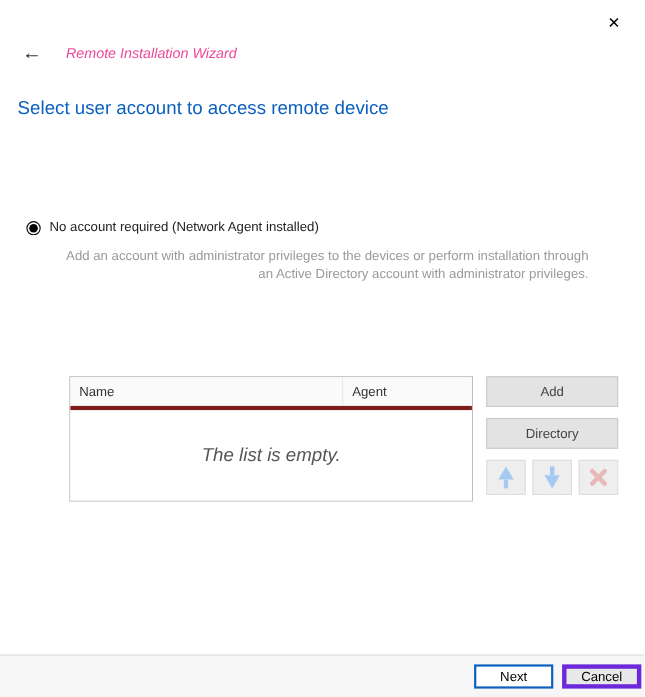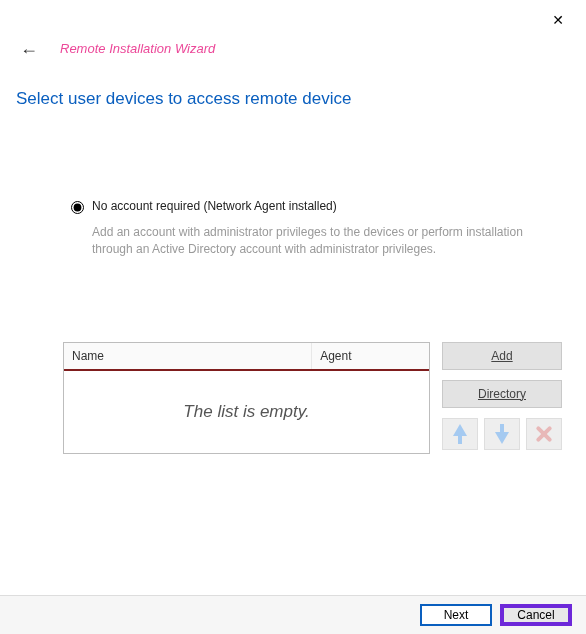--- a/index.html
+++ b/index.html
@@ -42,21 +42,21 @@
       color: #ec4899;
       font-style: italic;
     }
     .page-title {
       color: #0a5fbf;
       font-size: 17px;
       font-weight: 400;
       padding: 18px 0 0 16px;
     }
     .content {
-      padding: 90px 24px 0 71px;
+      padding: 90px 24px 0 24px;
     }
     .radio-row {
       display: flex;
       align-items: flex-start;
       gap: 8px;
       margin-bottom: 10px;
     }
     .radio-row input[type="radio"] {
       margin-top: 2px;
       accent-color: #000;
@@ -65,35 +65,36 @@
       font-size: 12px;
       color: #222;
     }
     .helper-text {
       font-size: 12px;
       color: #9a9a9a;
       margin-left: 21px;
       margin-top: 2px;
       line-height: 1.4;
       max-width: 490px;
+      text-align: right;
     }
     .table-area {
       display: flex;
       gap: 12px;
       padding: 0 24px 0 63px;
       margin-top: 84px;
     }
     .table-box {
       flex: 1;
       border: 1px solid #bdbdbd;
     }
     .table-header {
       display: flex;
       background: #fafafa;
-      border-bottom: 2px solid #7f1d1d;
+      border-bottom: 4px solid #7f1d1d;
     }
     .th {
       padding: 6px 8px;
       font-size: 12px;
       color: #333;
       border-right: 1px solid #e8e8e8;
     }
     .th-name { flex: 0 0 68%; }
     .th-type { flex: 1; border-right: none; }
     .table-body {
@@ -112,21 +113,20 @@
       gap: 10px;
       width: 120px;
     }
     .side-btn {
       height: 28px;
       background: #e3e3e3;
       border: 1px solid #c9c9c9;
       font-size: 12px;
       color: #444;
       cursor: pointer;
-      text-decoration: underline;
     }
     .icon-row {
       display: flex;
       gap: 6px;
     }
     .icon-btn {
       width: 36px;
       height: 32px;
       background: #e3e3e3;
       border: 1px solid #c9c9c9;
@@ -161,21 +161,21 @@
     }
     .x-icon::before { transform: rotate(45deg); }
     .x-icon::after { transform: rotate(-45deg); }
     .footer {
       position: absolute;
       bottom: 0;
       left: 0;
       right: 0;
       border-top: 1px solid #ddd;
       background: #f6f6f6;
-      padding: 8px 14px;
+      padding: 8px 3px;
       display: flex;
       justify-content: flex-end;
       gap: 8px;
     }
     .footer-btn {
       width: 72px;
       height: 22px;
       background: #e8e8e8;
       border: 4px solid #6d28d9;
       font-size: 12px;
@@ -189,21 +189,21 @@
 </head>
 <body>
 
 <button class="close-btn">✕</button>
 
 <div class="header">
   <button class="back-arrow">←</button>
   <div class="wizard-title">Remote Installation Wizard</div>
 </div>
 
-<div class="page-title">Select user devices to access remote device</div>
+<div class="page-title">Select user account to access remote device</div>
 
 <div class="content">
   <label class="radio-row">
     <input type="radio" name="acct" checked="" style="">
     <span class="radio-label">No account required (Network Agent installed)</span>
   </label>
 
   <div class="helper-text">Add an account with administrator privileges to the devices or perform installation through an Active Directory account with administrator privileges.</div>
 </div>
 

